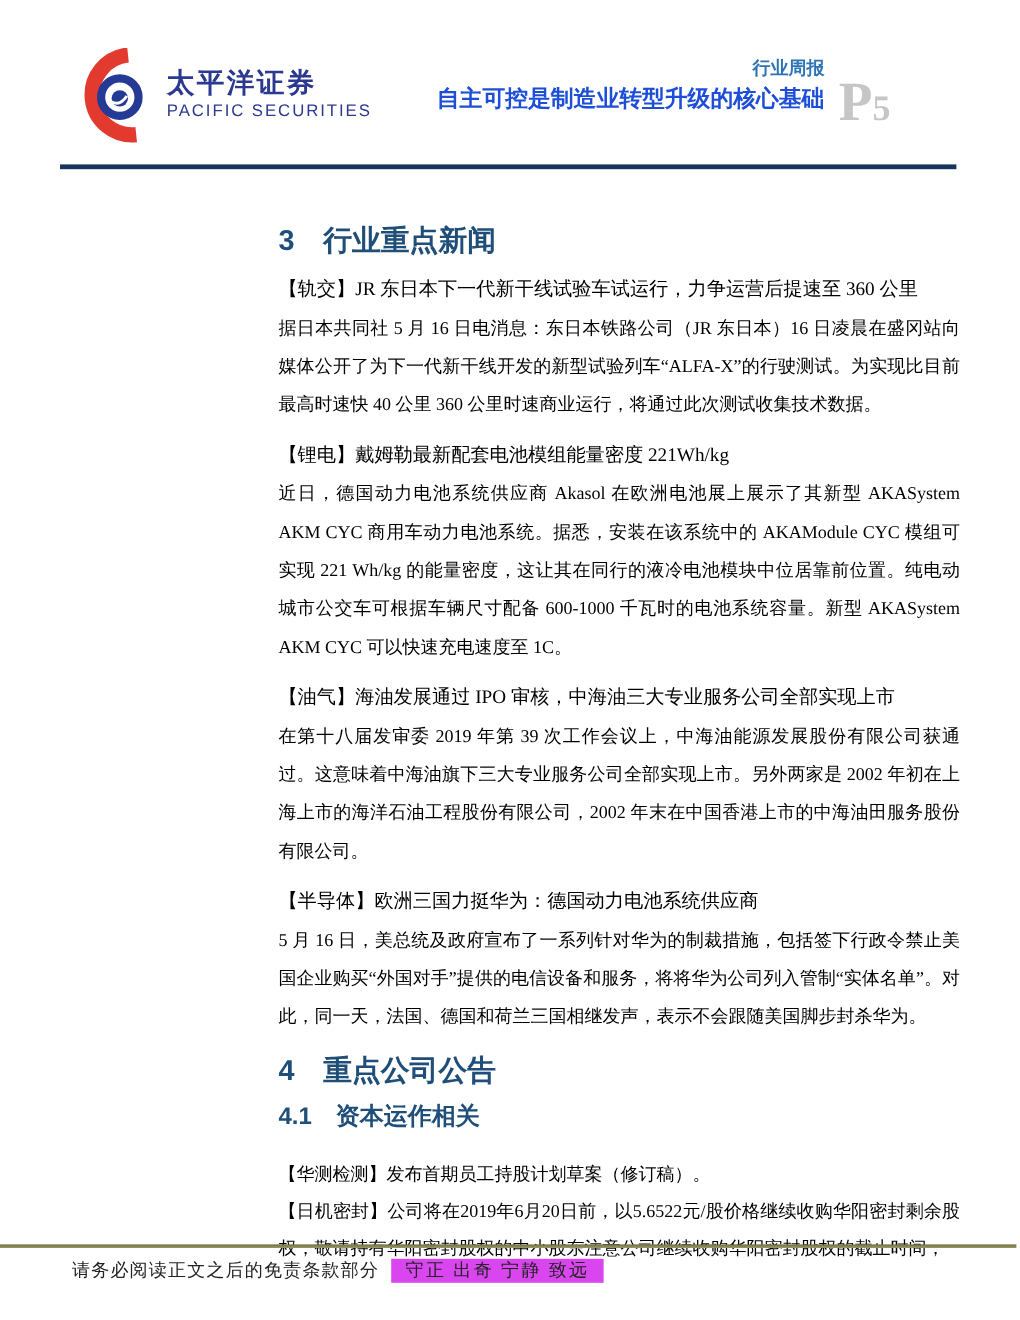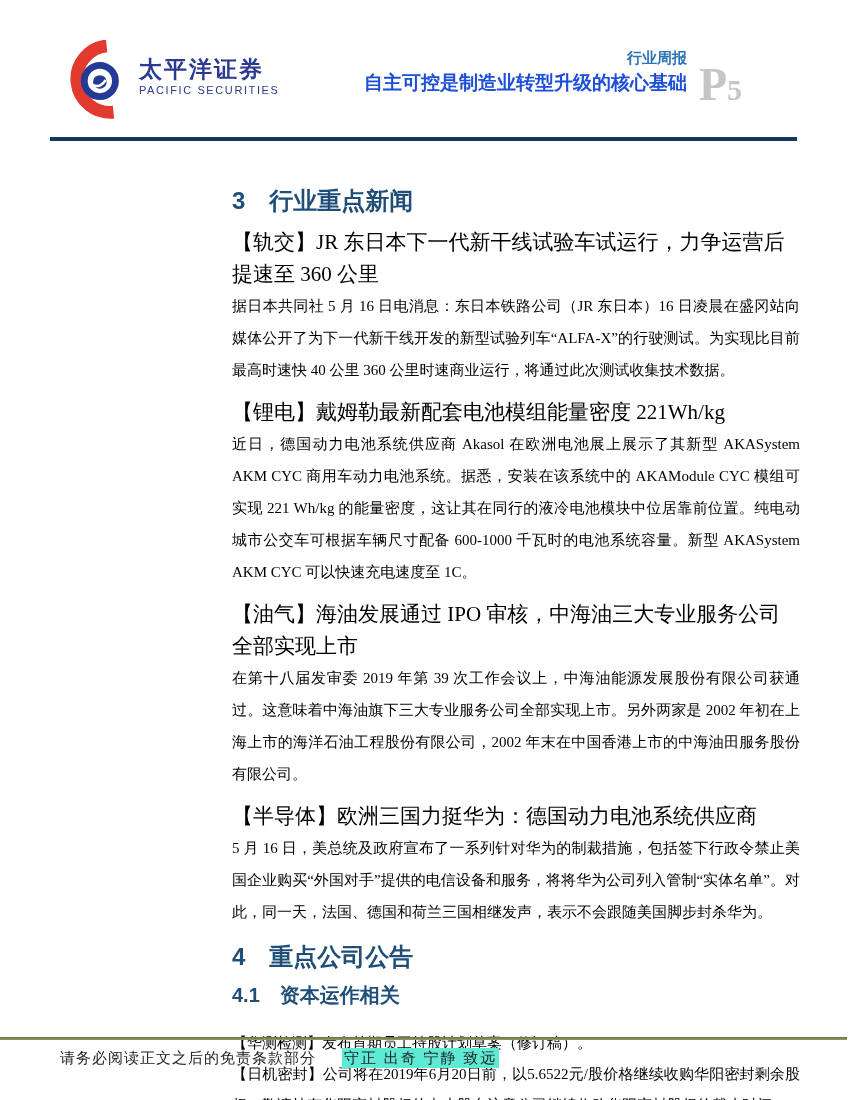--- a/index.html
+++ b/index.html
@@ -6,21 +6,21 @@
   body{background:#ffffff;width:850px;height:1100px;position:relative;overflow:hidden;
        font-family:"Liberation Serif","DejaVu Serif",serif;color:#000;}
   .page{position:absolute;inset:0;width:850px;height:882px;background:#fff;}
 
   
   .logo-wrap{position:absolute;left:55px;top:40px;display:flex;align-items:flex-start;}
   .logo-mark{width:78px;height:80px;}
   .logo-text{margin-left:6px;margin-top:16px;}
   .logo-cn{font-family:"Liberation Sans","DejaVu Sans",sans-serif;font-weight:bold;
            font-size:23px;color:#2B3990;letter-spacing:2px;line-height:26px;}
-  .logo-en{font-family:"Liberation Sans","DejaVu Sans",sans-serif;font-size:11px;
+  .logo-en{font-family:"Liberation Sans","DejaVu Sans",sans-serif;font-size:14px;
            color:#2B3990;letter-spacing:1.6px;margin-top:2px;}
 
   .header-right{position:absolute;top:48px;right:163px;text-align:right;}
   .report-type{font-family:"Liberation Sans","DejaVu Sans",sans-serif;font-weight:bold;
                font-size:15px;color:#2E74B5;line-height:20px;}
   .report-title{font-weight:bold;font-size:19px;color:#1d4ed8;line-height:26px;margin-top:2px;}
 
   .page-num{position:absolute;left:699px;top:58px;color:#C6C6C6;
             font-family:"Liberation Serif","DejaVu Serif",serif;font-weight:bold;}
   .page-num .p{font-size:46px;}
@@ -28,31 +28,31 @@
 
   .header-rule{position:absolute;left:50px;top:137px;width:747px;height:4px;background:#17365D;}
 
   
   .content{position:absolute;left:232px;top:186px;width:568px;}
   .h-sec{font-family:"Liberation Sans","DejaVu Sans",sans-serif;font-weight:bold;
          font-size:24px;color:#1F4E79;line-height:30px;margin:0 0 10px 0;}
   .h-sub{font-family:"Liberation Sans","DejaVu Sans",sans-serif;font-weight:bold;
          font-size:20px;color:#1F4E79;line-height:26px;margin:10px 0 20px 0;}
   .news-item{margin-bottom:10px;}
-  .headline{font-size:21px;line-height:32px;}
+  .headline{font-size:16px;line-height:32px;}
   .body-text{font-size:15px;line-height:32px;text-align:justify;text-justify:inter-character;}
   .h-sec4{margin-top:14px;}
   .ann{font-size:15px;line-height:31px;text-align:justify;text-justify:inter-character;}
 
   
   .footer-rule{position:absolute;left:0;top:1037px;width:847px;height:3px;
                background:linear-gradient(#6e6e42,#9a9a66);}
   .footer-text{position:absolute;left:60px;top:1049px;font-size:15px;color:#222;
                letter-spacing:1px;}
-  .footer-motto{background:#5eead4;color:#222;padding:2px 2px;margin-left:26px;
+  .footer-motto{background:#d946ef;color:#222;padding:2px 12px;margin-left:10px;
                 letter-spacing:2px;}
 </style>
 </head>
 <body>
 
 <div class="page">
 
   <div class="logo-wrap">
     <svg class="logo-mark" viewBox="0 0 80 82" xmlns="http://www.w3.org/2000/svg">
       <path d="M 53 6 A 34 34 0 1 0 60 74" fill="none" stroke="#E23A2E" stroke-width="13"></path>

